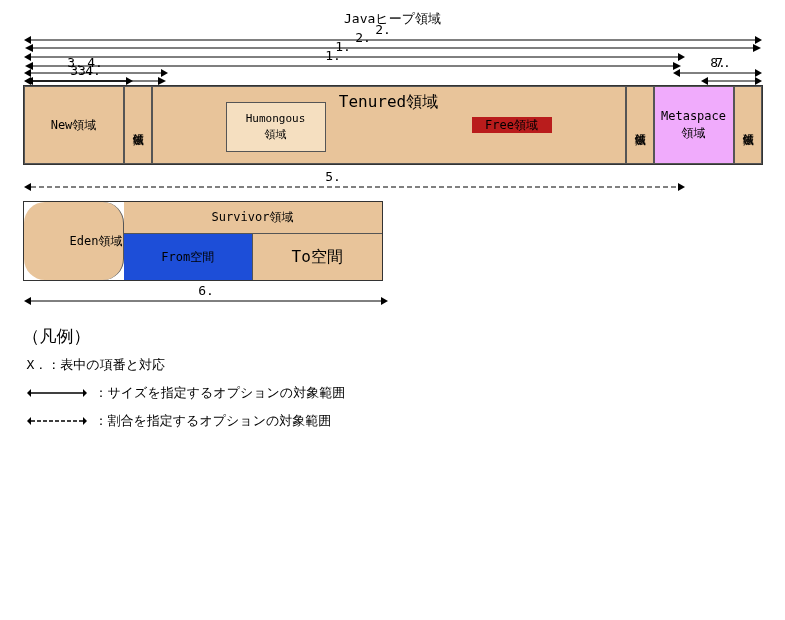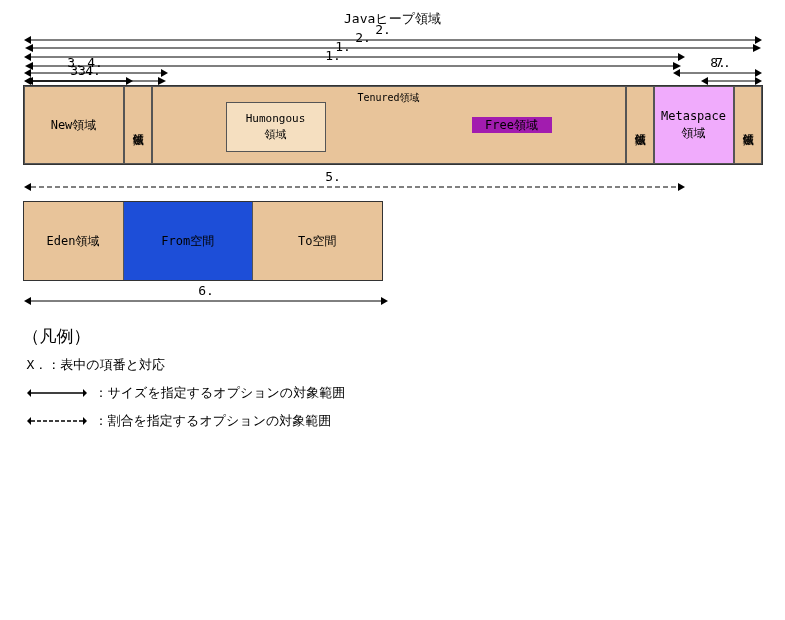--- a/index.html
+++ b/index.html
@@ -61,39 +61,39 @@
       align-items: center;
       justify-content: space-around;
       flex-shrink: 1;
     }
 
     .tenured-label {
       position: absolute;
       top: 4px;
       left: 50%;
       transform: translateX(-50%);
-      font-size: 10px;
+      font-size: 16px;
     }
 
     .region-humongous {
       background: #f5dfc0;
       border: 1px solid #555;
       width: 100px;
       height: 50px;
       margin-top: 3px;
       display: flex;
       align-items: center;
       justify-content: center;
       text-align: center;
       font-size: 11px;
       line-height: 1.4;
     }
 
     .region-free {
-      background: #a21caf;
+      background: #b91c1c;
       width: 80px;
       border: none;
       display: flex;
       align-items: center;
       justify-content: center;
       font-size: 12px;
     }
 
     .region-expand2 {
       background: #e8c49a;
@@ -140,23 +140,24 @@
       border: 1.5px solid #333;
       margin-top: 8px;
     }
 
     .region-eden {
       background: #e8c49a;
       width: 100px;
       border-right: 1.5px solid #555;
       display: flex;
       align-items: center;
-      justify-content: center;
-      text-align: center;
-      font-size: 12px;
+      justify-content: flex-end;
+      text-align: center;
+      font-size: 12px;
+      border-radius: 21px;
     }
 
     .survivor-area {
       flex: 1;
       display: flex;
       flex-direction: column;
       background: #e8c49a;
     }
 
     .survivor-label {
@@ -183,21 +184,21 @@
       justify-content: center;
       font-size: 12px;
       background: #1d4ed8;
     }
 
     .region-to {
       flex: 1;
       display: flex;
       align-items: center;
       justify-content: center;
-      font-size: 12px;
+      font-size: 16px;
       background: #e8c49a;
     }
 
     
     .legend {
       margin-top: 20px;
       font-size: 13px;
     }
 
     .legend-title {
@@ -333,20 +334,21 @@
     </svg>
   </div>
 
   <div class="new-detail">
 
     <div class="region-eden">
       <span>Eden領域</span>
     </div>
 
     <div class="survivor-area">
+      <div class="survivor-label">Survivor領域</div>
       <div class="survivor-sub">
         <div class="region-from">From空間</div>
         <div class="region-to">To空間</div>
       </div>
     </div>
   </div>
 
   <div style="position:relative; height:24px; width:365px;">
     <svg width="365" height="24">
       <text x="183" y="14" text-anchor="middle" font-size="13" font-family="MS Gothic, monospace">6.</text>

